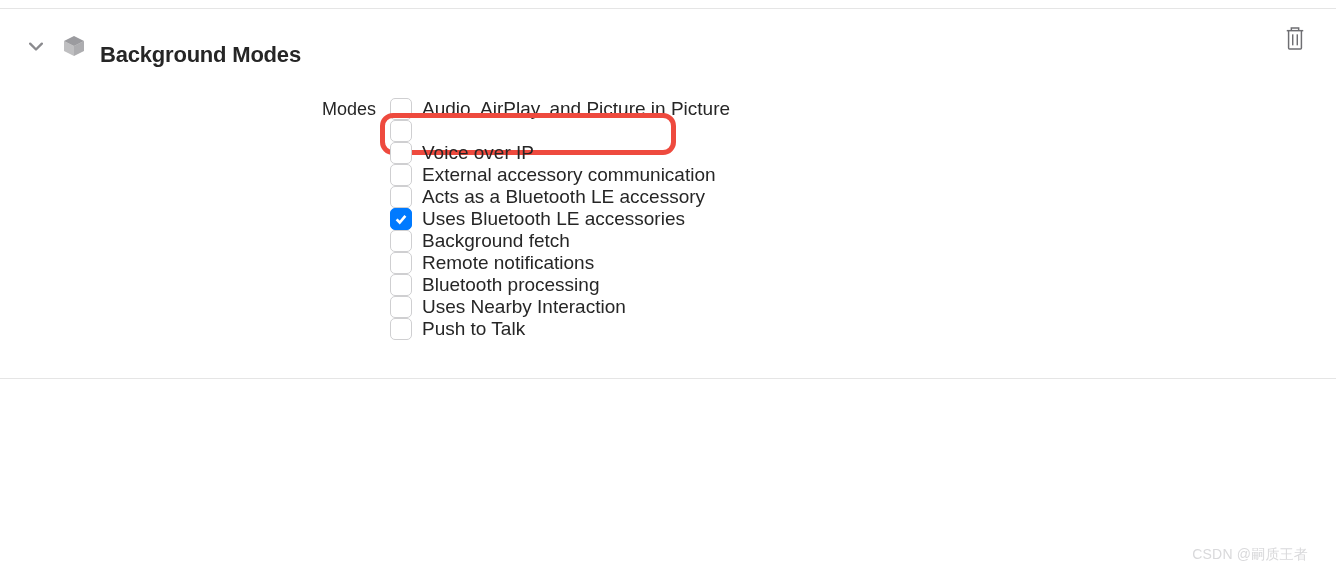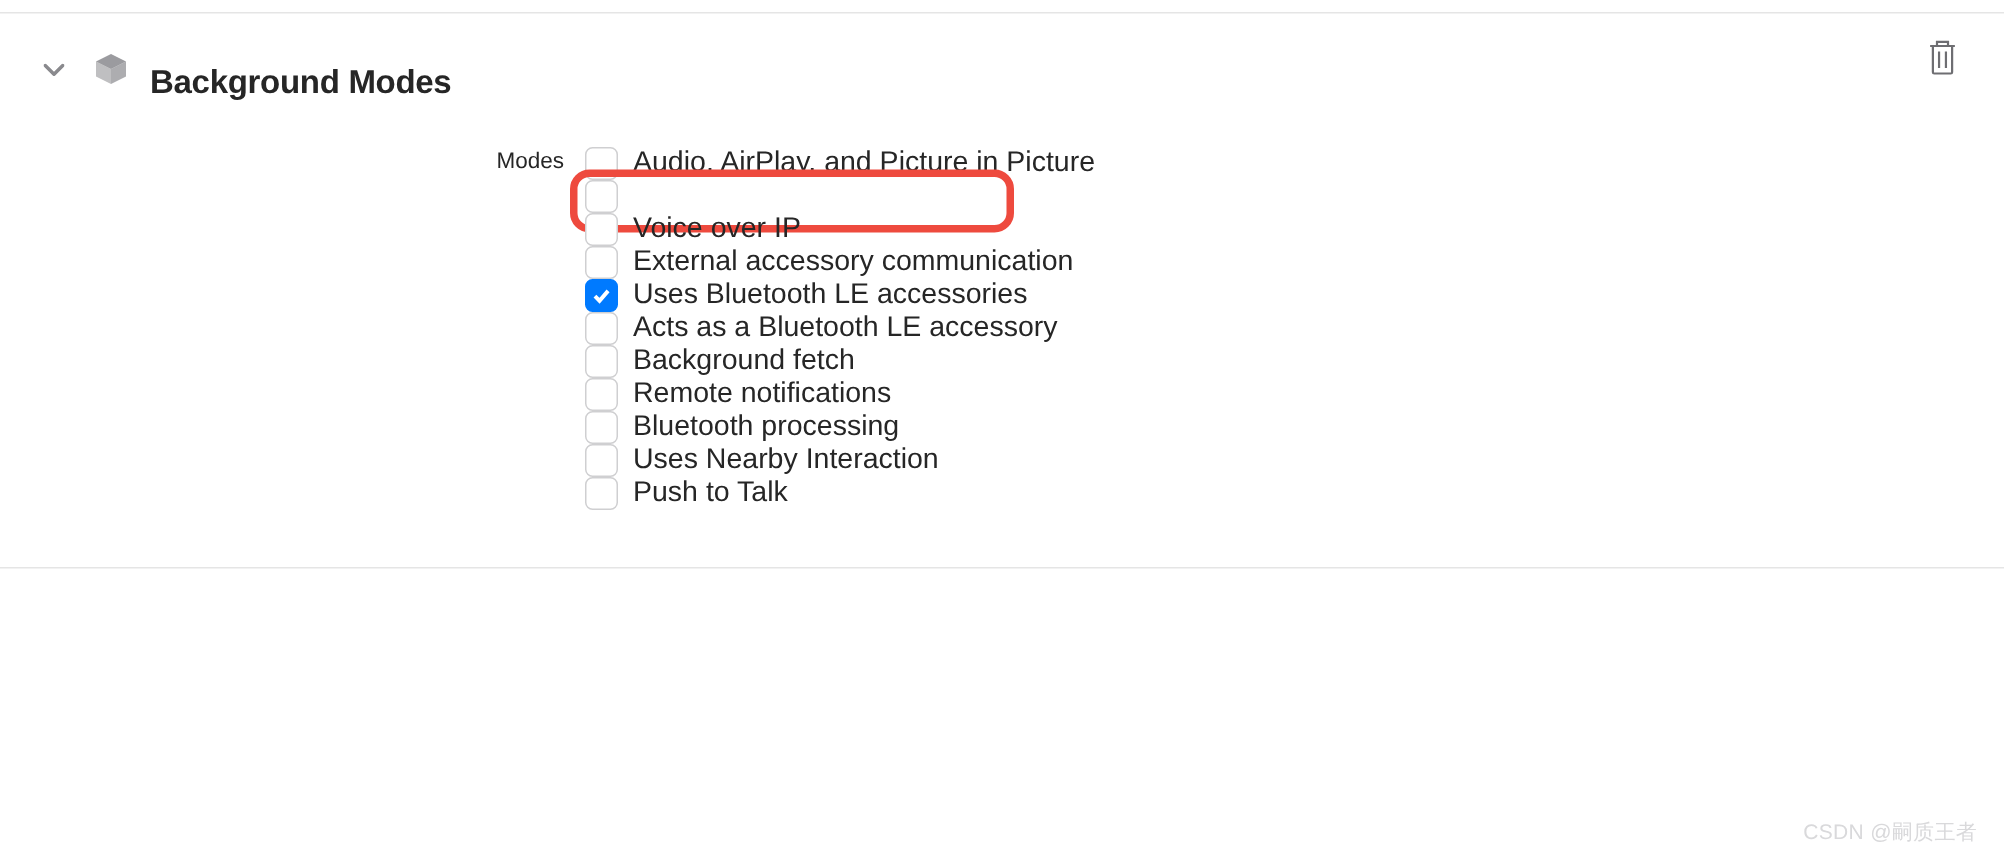--- a/index.html
+++ b/index.html
@@ -61,21 +61,21 @@
       cursor: pointer;
     }
     .content {
       display: flex;
       padding: 16px 30px 38px 30px;
     }
     .modes-label {
       width: 360px;
       text-align: right;
       padding-right: 14px;
-      font-size: 15px;
+      font-size: 18px;
       color: #262626;
       padding-top: 1px;
     }
     .modes-list {
       display: flex;
       flex-direction: column;
       gap: 0;
     }
     .mode-item {
       display: flex;
@@ -119,21 +119,21 @@
       border: 5px solid #ee4a3e;
       border-radius: 13px;
       left: -10px;
       top: -7px;
       width: 296px;
       height: 42px;
       pointer-events: none;
     }
     .watermark {
       position: absolute;
-      right: 18px;
+      right: 28px;
       bottom: 10px;
       font-size: 14px;
       color: #d9d9db;
       letter-spacing: 0.2px;
     }
   </style>
 </head>
 <body>
 
 <div class="panel">
@@ -175,33 +175,33 @@
         </div>
         <div class="mode-item">
           <div class="checkbox"></div>
           <span class="mode-label">Voice over IP</span>
         </div>
         <div class="mode-item">
           <div class="checkbox"></div>
           <span class="mode-label">External accessory communication</span>
         </div>
         <div class="mode-item">
+          <div class="checkbox"></div>
+          <span class="mode-label">Acts as a Bluetooth LE accessory</span>
+        </div>
+        <div class="mode-item">
           <div class="checkbox checked">
             <svg viewBox="0 0 16 16">
               <path d="M3 8.5 L6.5 12 L13 4.5"></path>
             </svg>
           </div>
           <span class="mode-label">Uses Bluetooth LE accessories</span>
         </div>
         <div class="mode-item">
           <div class="checkbox"></div>
-          <span class="mode-label">Acts as a Bluetooth LE accessory</span>
-        </div>
-        <div class="mode-item">
-          <div class="checkbox"></div>
           <span class="mode-label">Background fetch</span>
         </div>
         <div class="mode-item">
           <div class="checkbox"></div>
           <span class="mode-label">Remote notifications</span>
         </div>
         <div class="mode-item">
           <div class="checkbox"></div>
           <span class="mode-label">Bluetooth processing</span>
         </div>

